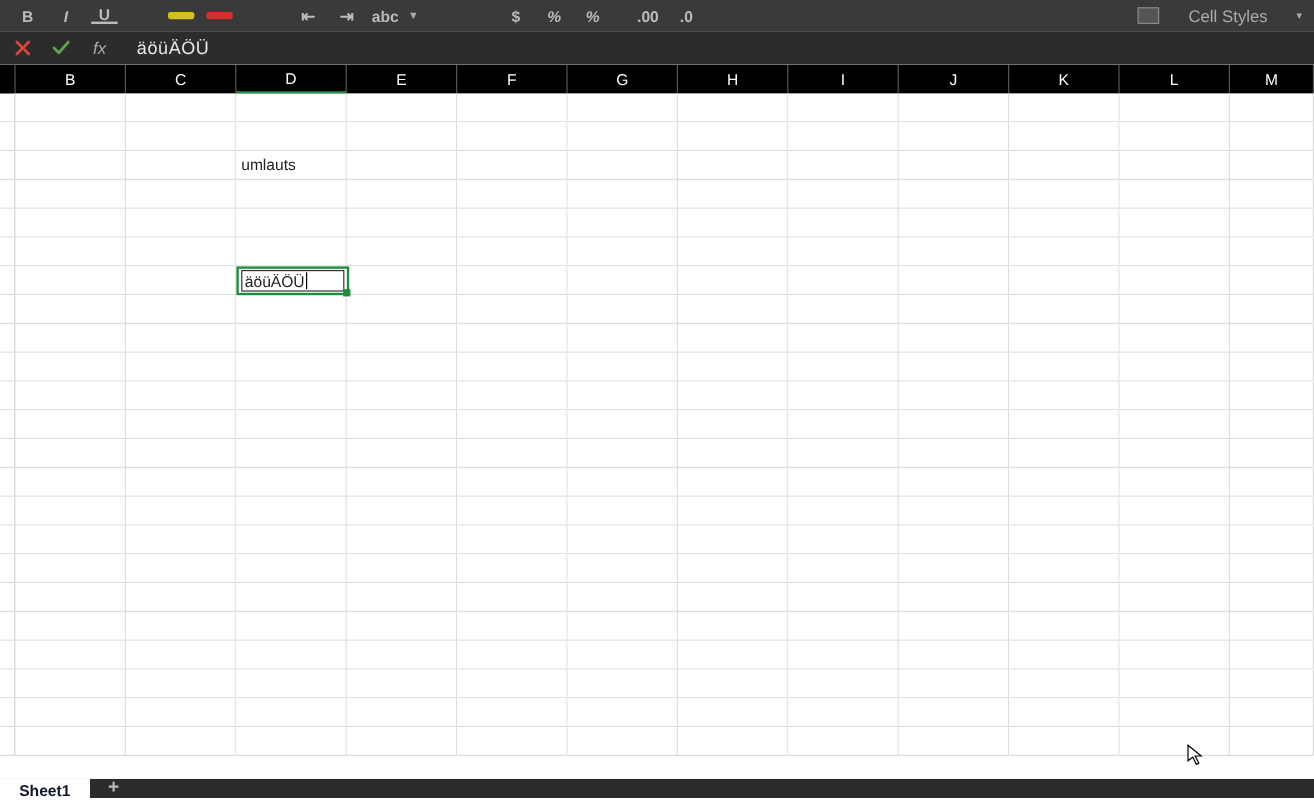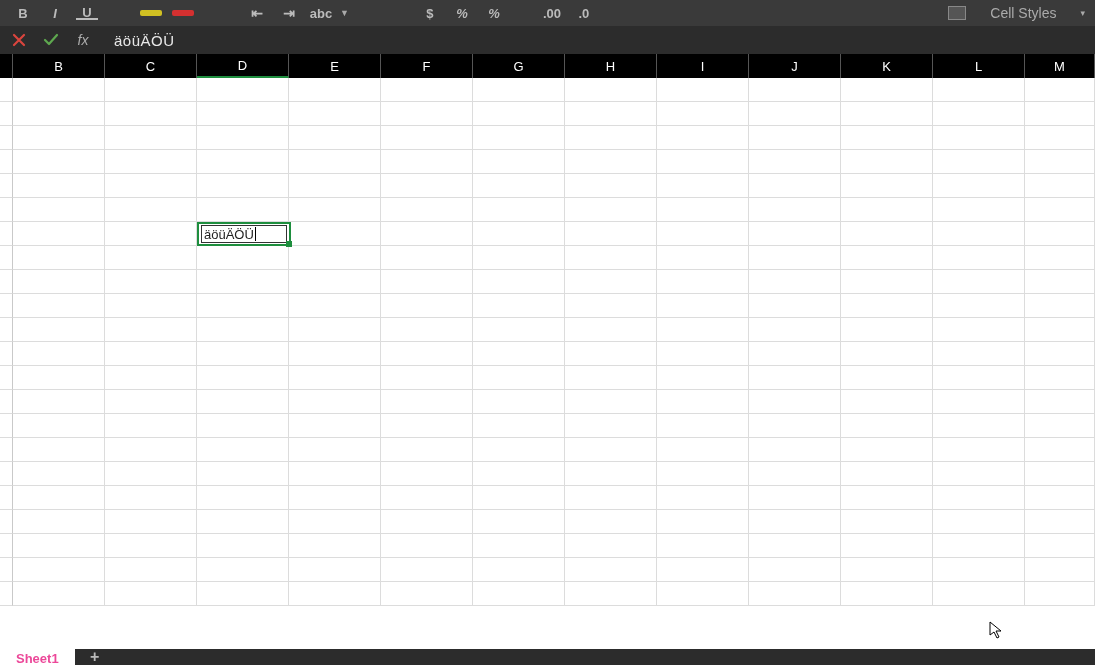--- a/index.html
+++ b/index.html
@@ -232,21 +232,21 @@
 
 
 .sheet-tabs {
   height: 16px;
   background: #2c2c2c;
   display: flex;
   align-items: center;
 }
 .sheet-tab {
   background: #fff;
-  color: #ec4899;
+  color: #0f172a;
   font-size: 13px;
   font-weight: bold;
   padding: 3px 16px 0 16px;
   height: 16px;
   display: flex;
   align-items: center;
 }
 .add-tab {
   width: 40px;
   display: flex;
@@ -295,21 +295,21 @@
         <span class="arrow-icon">⇥</span>
       </div>
     <div class="tb-btn abc-btn">abc</div>
     <span class="caret-down">▼</span>
   </div>
   <div class="tb-group" style="margin-left:60px;">
     <div class="tb-btn currency-btn">$</div>
     <div class="tb-btn percent-btn">%</div>
     <div class="tb-btn percent-btn">%</div>
   </div>
-  <div class="tb-group" style="margin-left:24px;">
+  <div class="tb-group" style="margin-left:12px;">
     <div class="tb-btn decimal-btn">.00</div>
     <div class="tb-btn decimal-btn">.0</div>
   </div>
   <div class="cell-styles">
     <span class="sq"></span>
     <span>Cell Styles</span>
     <span class="caret-down">▾</span>
   </div>
 </div>
 
@@ -374,20 +374,35 @@
         <div class="cell col-I"></div>
         <div class="cell col-J"></div>
         <div class="cell col-K"></div>
         <div class="cell col-L"></div>
         <div class="cell col-M"></div>
       </div>
       <div class="row">
         <div class="rh"></div>
         <div class="cell col-B"></div>
         <div class="cell col-C"></div>
+        <div class="cell col-D">umlauts</div>
+        <div class="cell col-E"></div>
+        <div class="cell col-F"></div>
+        <div class="cell col-G"></div>
+        <div class="cell col-H"></div>
+        <div class="cell col-I"></div>
+        <div class="cell col-J"></div>
+        <div class="cell col-K"></div>
+        <div class="cell col-L"></div>
+        <div class="cell col-M"></div>
+      </div>
+      <div class="row">
+        <div class="rh"></div>
+        <div class="cell col-B"></div>
+        <div class="cell col-C"></div>
         <div class="cell col-D"></div>
         <div class="cell col-E"></div>
         <div class="cell col-F"></div>
         <div class="cell col-G"></div>
         <div class="cell col-H"></div>
         <div class="cell col-I"></div>
         <div class="cell col-J"></div>
         <div class="cell col-K"></div>
         <div class="cell col-L"></div>
         <div class="cell col-M"></div>

